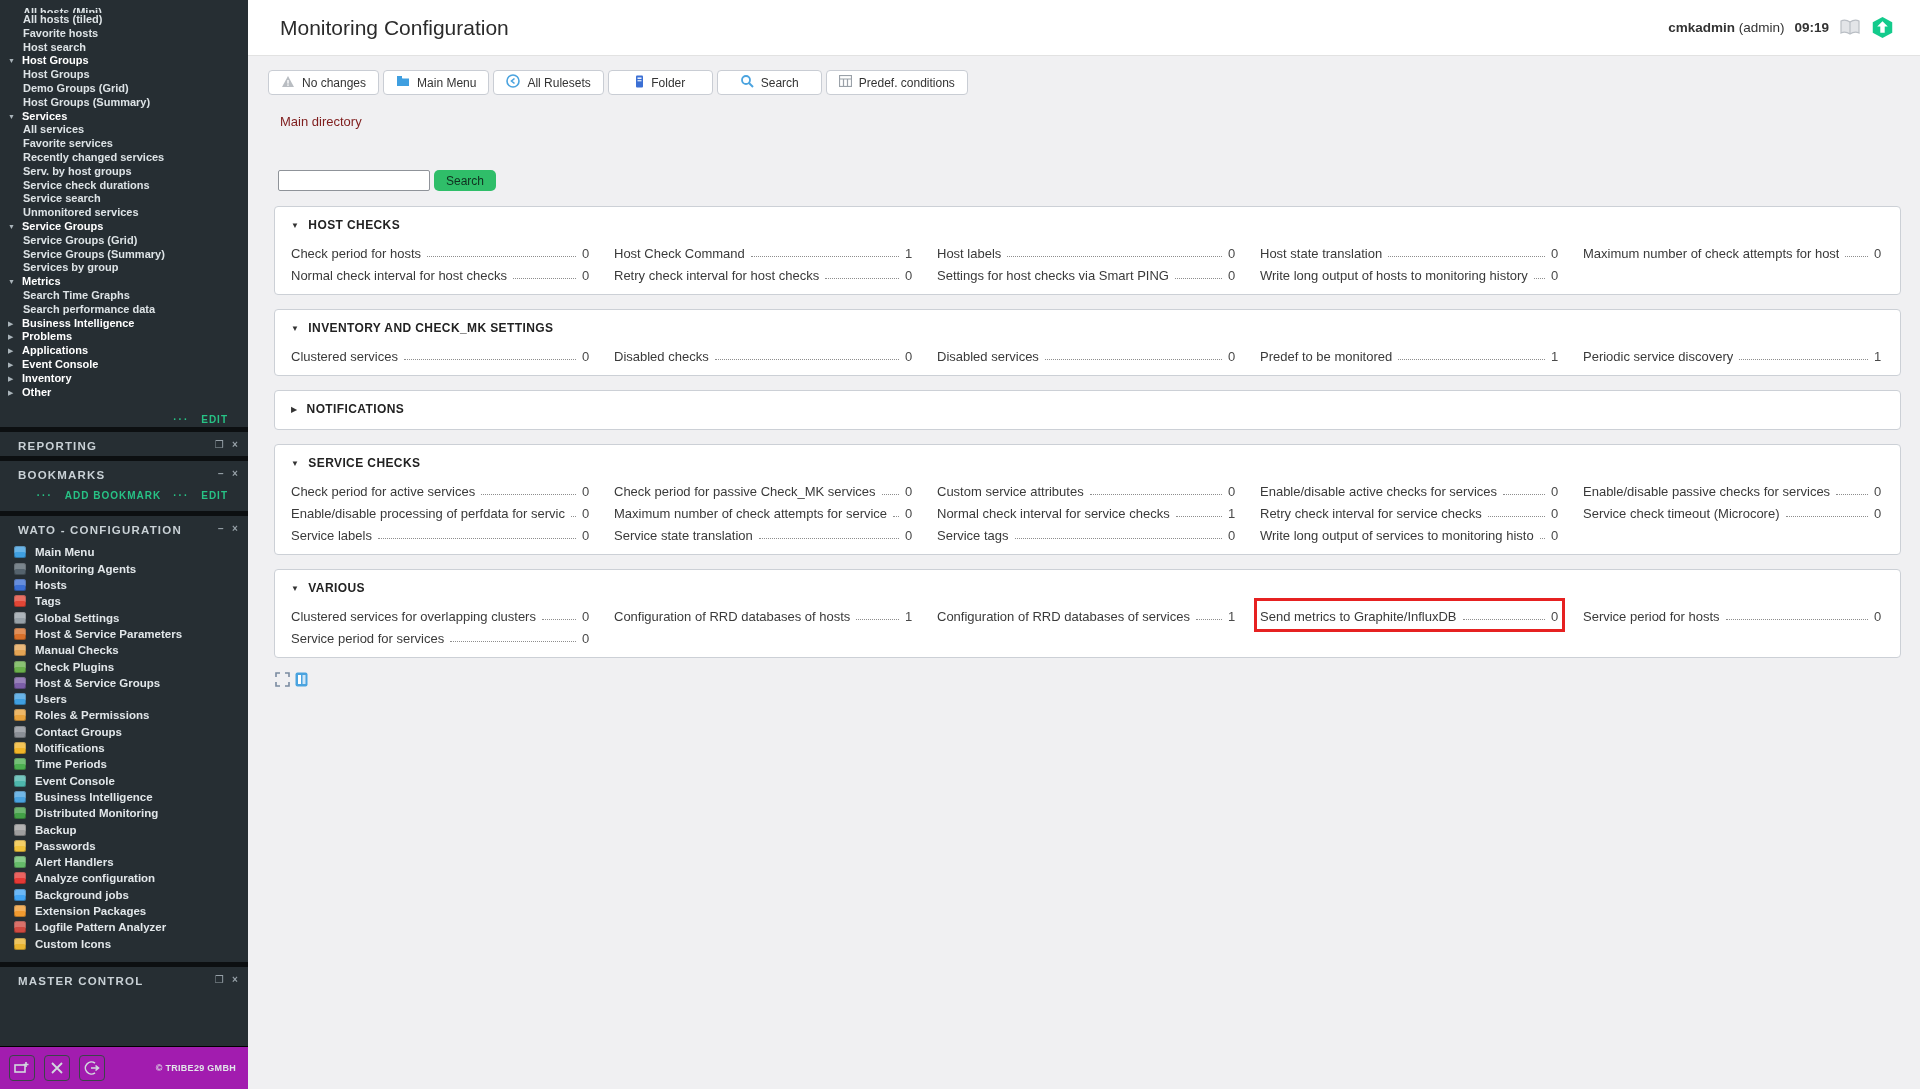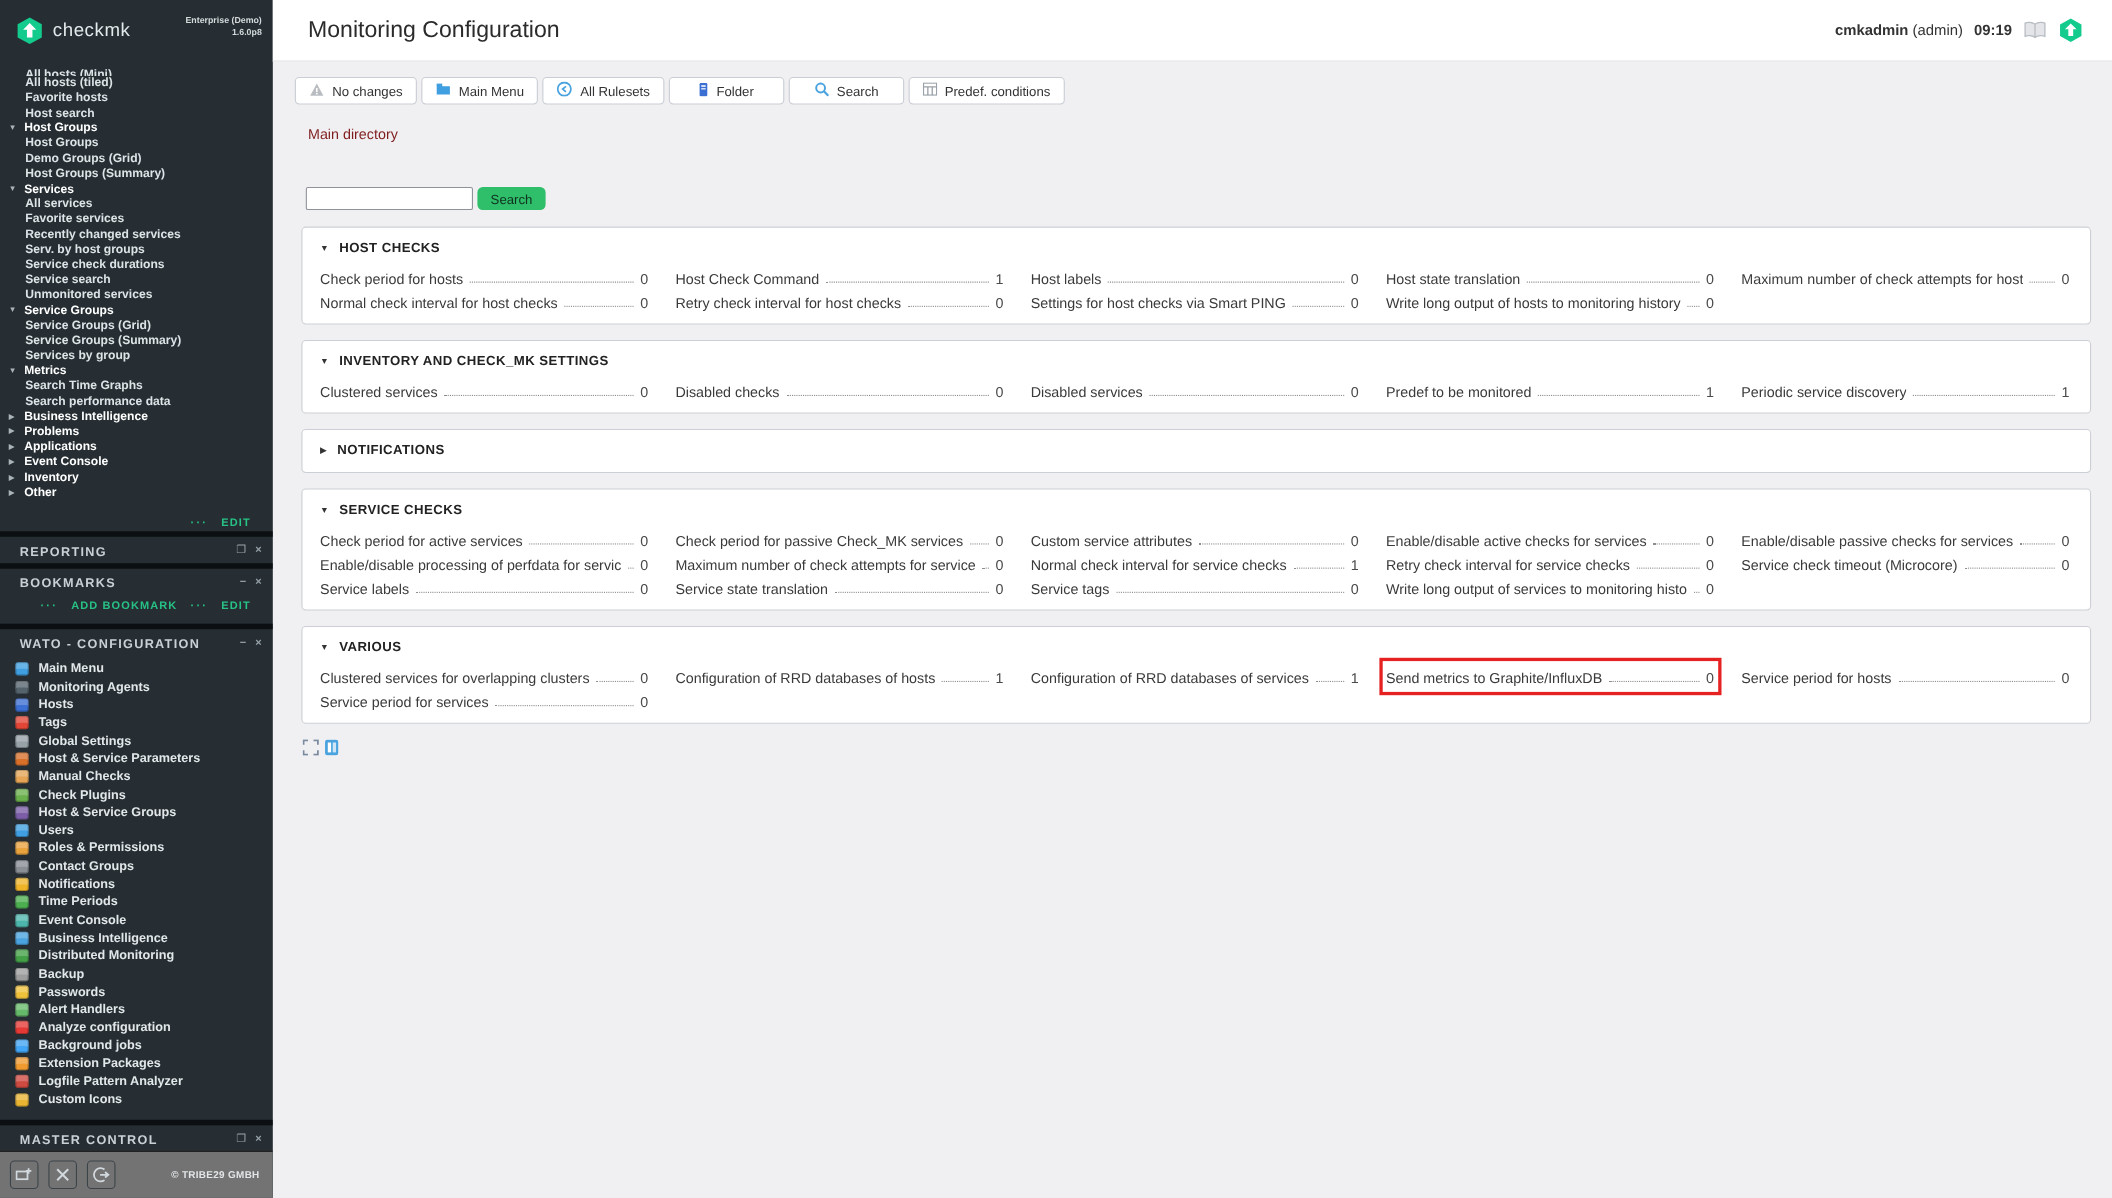--- a/index.html
+++ b/index.html
@@ -31,21 +31,21 @@
   .link-row .lnk{cursor:pointer;}
   .snapin-header{position:relative;padding:8px 14px 4px 18px;font-size:11.5px;font-weight:bold;letter-spacing:1.2px;color:var(--sb-head);}
   .win-ctrls{position:absolute;right:9px;top:7px;display:flex;gap:7px;color:#97a1a8;font-size:10px;}
   .win-ctrls span{cursor:pointer;line-height:12px;}
   #bookmarks-content{padding:2px 0 8px 0;}
   
   #wato-list{list-style:none;margin:4px 0 0 0;padding:0 0 10px 0;}
   #wato-list li{height:16.3px;display:flex;align-items:center;padding-left:14px;font-size:11.5px;font-weight:bold;color:#e2e7ea;cursor:pointer;white-space:nowrap;}
   .wicon{width:12px;height:12px;border-radius:2.5px;margin-right:9px;flex:0 0 12px;box-shadow:inset 0 6px 0 rgba(255,255,255,.22), inset 0 0 0 1px rgba(0,0,0,.25);}
   
-  #sb-footer{position:absolute;bottom:0;left:0;width:248px;height:42px;background:#737373;display:flex;align-items:center;border-top:1px solid #000;}
+  #sb-footer{position:absolute;bottom:0;left:0;width:248px;height:42px;background:#a21caf;display:flex;align-items:center;border-top:1px solid #000;}
   .fbtn{width:24px;height:24px;border:1px solid #3c444a;border-radius:4px;margin-left:9px;display:flex;align-items:center;justify-content:center;cursor:pointer;}
   #copyright{margin-left:auto;margin-right:12px;font-size:9px;font-weight:bold;color:#e2e6e9;letter-spacing:.3px;}
   
   #main{position:absolute;left:248px;top:0;width:1672px;height:1089px;}
   #topbar{height:56px;background:#fff;border-bottom:1px solid #e2e2e2;display:flex;align-items:center;box-sizing:border-box;}
   #page-title{font-size:21px;font-weight:500;color:#2b2b2b;margin-left:32px;}
   #user-area{margin-left:auto;margin-right:26px;display:flex;align-items:center;gap:10px;font-size:13.5px;color:#333;}
   #user-area .uname b{font-weight:bold;}
   #user-area .time{font-weight:bold;}
   
@@ -69,31 +69,20 @@
   .cell .dots{flex:1 0 4px;border-bottom:1px dotted #8d8d8d;margin:0 6px 6px 6px;min-width:2px;}
   .cell .val{flex:0 0 auto;color:#4a4a4a;padding-bottom:2px;min-width:8px;}
   .cell.hl{outline:3px solid var(--red);outline-offset:3px;justify-content:flex-end;}
   #foot-icons{display:flex;gap:5px;margin:6px 0 0 27px;align-items:center;}
   #foot-icons span{cursor:pointer;display:inline-flex;}
 </style>
 </head>
 <body>
 
 <div id="sidebar">
-  <div id="logo-area">
-    <svg width="26" height="26" viewBox="0 0 26 26">
-      <polygon points="13,1 24,7 24,19 13,25 2,19 2,7" fill="#13cb8c"></polygon>
-      <path d="M13 6 L19 12 H15.5 V19 H10.5 V12 H7 Z" fill="#fff"></path>
-    </svg>
-    <span class="brand">checkmk</span>
-    <div id="edition">
-      <div>Enterprise (Demo)</div>
-      <div>1.6.0p8</div>
-    </div>
-  </div>
 
   <div id="views-list">
       <div class="view-item clipped"><span>All hosts (Mini)</span></div>
       <div class="view-item"><span>All hosts (tiled)</span></div>
       <div class="view-item"><span>Favorite hosts</span></div>
       <div class="view-item"><span>Host search</span></div>
       <div class="view-item hdr"><span class="tri">▼</span><span>Host Groups</span></div>
       <div class="view-item"><span>Host Groups</span></div>
       <div class="view-item"><span>Demo Groups (Grid)</span></div>
       <div class="view-item"><span>Host Groups (Summary)</span></div>

